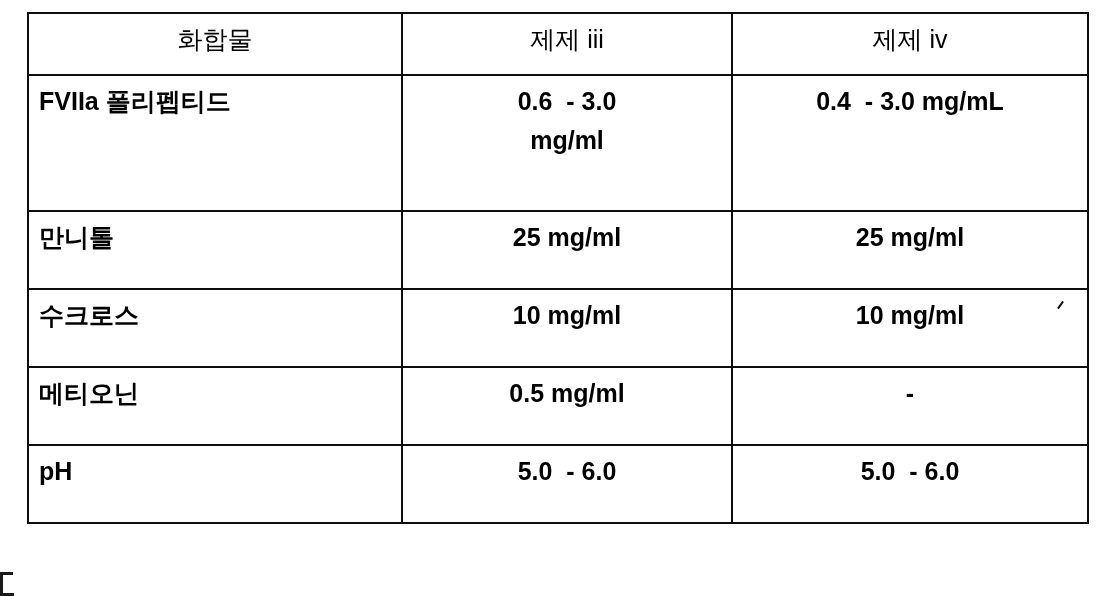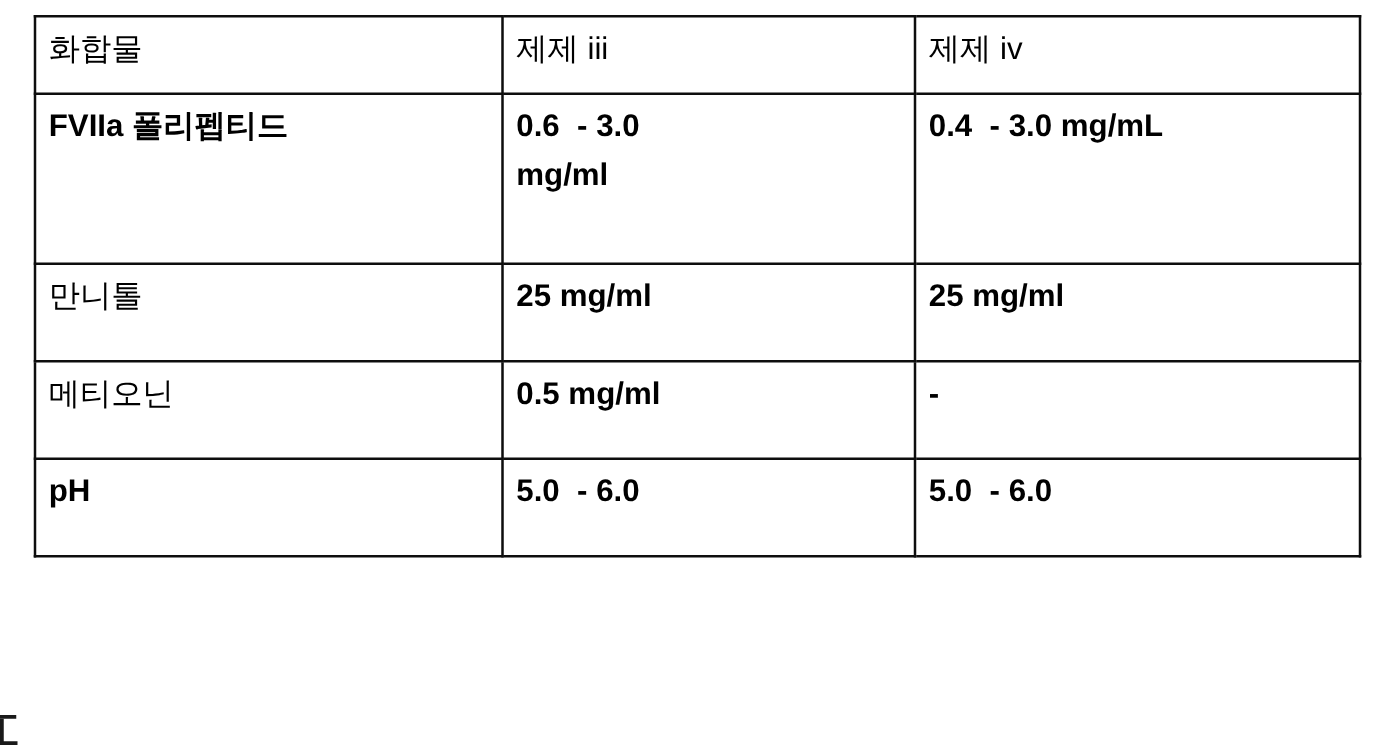--- a/index.html
+++ b/index.html
@@ -38,45 +38,47 @@
     font-size: 25px;
     line-height: 1.55;
     color: #000000;
     font-family: "Liberation Sans", sans-serif;
   }
   .col-compound { width: 374px; }
   .col-formiii  { width: 330px; }
   .col-formiv   { width: 356px; }
 
   .header-cell {
-    text-align: left;
+    text-align: center;
     font-weight: normal;
     height: 44px;
     padding-top: 8px;
     padding-bottom: 8px;
   }
   .row-label {
     font-weight: normal;
   }
   .row-label.bold {
     font-weight: bold;
     margin-left: 24px;
   }
   .value {
     font-weight: bold;
   }
   .value-line {
     display: block;
     white-space: pre;
+    text-align: center;
   }
   .tall-cell {
     height: 118px;
   }
   .mid-cell {
     height: 60px;
+    font-weight: bold;
   }
   .dash {
     font-weight: bold;
   }
   
   .stray-tick {
     position: absolute;
     right: 22px;
     top: 14px;
     width: 9px;
@@ -145,20 +147,30 @@
       <tr>
         <td class="row-label mid-cell">만니톨</td>
         <td class="value mid-cell">
           <span class="value-line">25 mg/ml</span>
         </td>
         <td class="value mid-cell">
           <span class="value-line">25 mg/ml</span>
         </td>
       </tr>
 
+      <tr>
+        <td class="row-label mid-cell">수크로스</td>
+        <td class="value mid-cell">
+          <span class="value-line">10 mg/ml</span>
+        </td>
+        <td class="value mid-cell cell-rel">
+          <span class="value-line">10 mg/ml</span>
+          <span class="stray-tick"></span>
+        </td>
+      </tr>
 
       <tr>
         <td class="row-label mid-cell">메티오닌</td>
         <td class="value mid-cell">
           <span class="value-line">0.5 mg/ml</span>
         </td>
         <td class="value mid-cell dash">
           <span class="value-line">-</span>
         </td>
       </tr>

